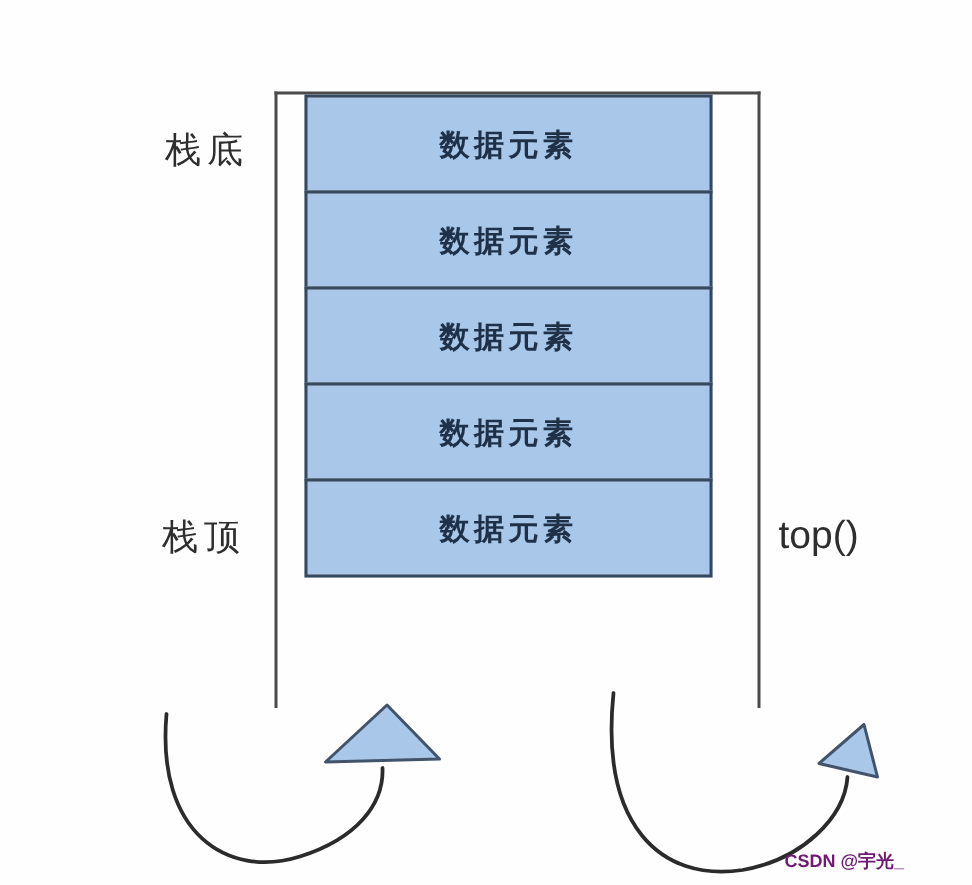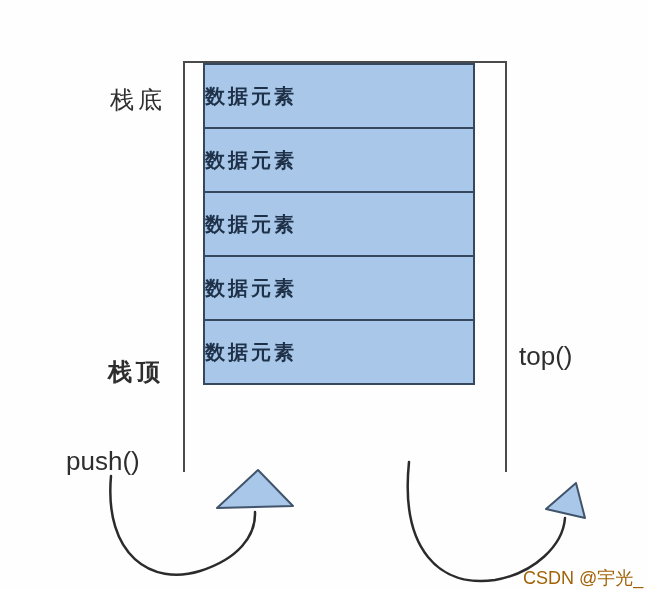--- a/index.html
+++ b/index.html
@@ -33,41 +33,41 @@
     width: 272px;
   }
   .box {
     box-sizing: border-box;
     height: 66px;
     margin-top: -2px;
     border: 2px solid var(--element-border, #36485d);
     background: var(--element-fill, #a9c7e9);
     display: flex;
     align-items: center;
-    justify-content: flex-start;
+    justify-content: center;
   }
   .box:first-child { margin-top: 0; }
   .box span {
     font-size: 20px;
     font-weight: bold;
     letter-spacing: 3px;
     color: var(--element-text, #1e3148);
   }
 
   
   .lbl {
     position: absolute;
     color: var(--label-text, #2e2e2e);
     white-space: nowrap;
   }
   .lbl.zh { font-size: 24px; letter-spacing: 4px; }
   .lbl.fn { font-size: 26px; font-weight: normal; }
 
   #lbl-bottom { left: 110px; top: 84px; }
-  #lbl-top    { left: 108px; top: 356px; font-weight: bold; }
+  #lbl-top    { left: 108px; top: 342px; }
   #lbl-topfn  { left: 519px; top: 341px; }
   #lbl-push   { left: 66px;  top: 446px; }
   #lbl-pop    { left: 551px; top: 441px; }
 
   
   svg.arrows {
     position: absolute;
     left: 0; top: 0;
     width: 648px; height: 590px;
     pointer-events: none;
@@ -90,34 +90,34 @@
     position: absolute;
     left: 382px; top: 565px;
     font-size: 15px;
     color: #d6cecc;
     letter-spacing: 0.3px;
     z-index: 1;
   }
   .wm-credit {
     position: absolute;
     left: 523px; top: 566px;
-    font-size: 18px;
-    color: #a16207;
+    font-size: 12px;
+    color: #701a75;
     z-index: 2;
+    font-weight: bold;
   }
 </style>
 </head>
 <body>
 
 <div class="canvas">
 
   <div class="lbl zh" id="lbl-bottom">栈底</div>
   <div class="lbl zh" id="lbl-top">栈顶</div>
   <div class="lbl fn" id="lbl-topfn">top()</div>
-  <div class="lbl fn" id="lbl-push">push()</div>
 
   <div class="wall top-bar"></div>
   <div class="wall left"></div>
   <div class="wall right"></div>
 
   <div class="stack">
     <div class="box">
       <span>数据元素</span>
     </div>
     <div class="box">

